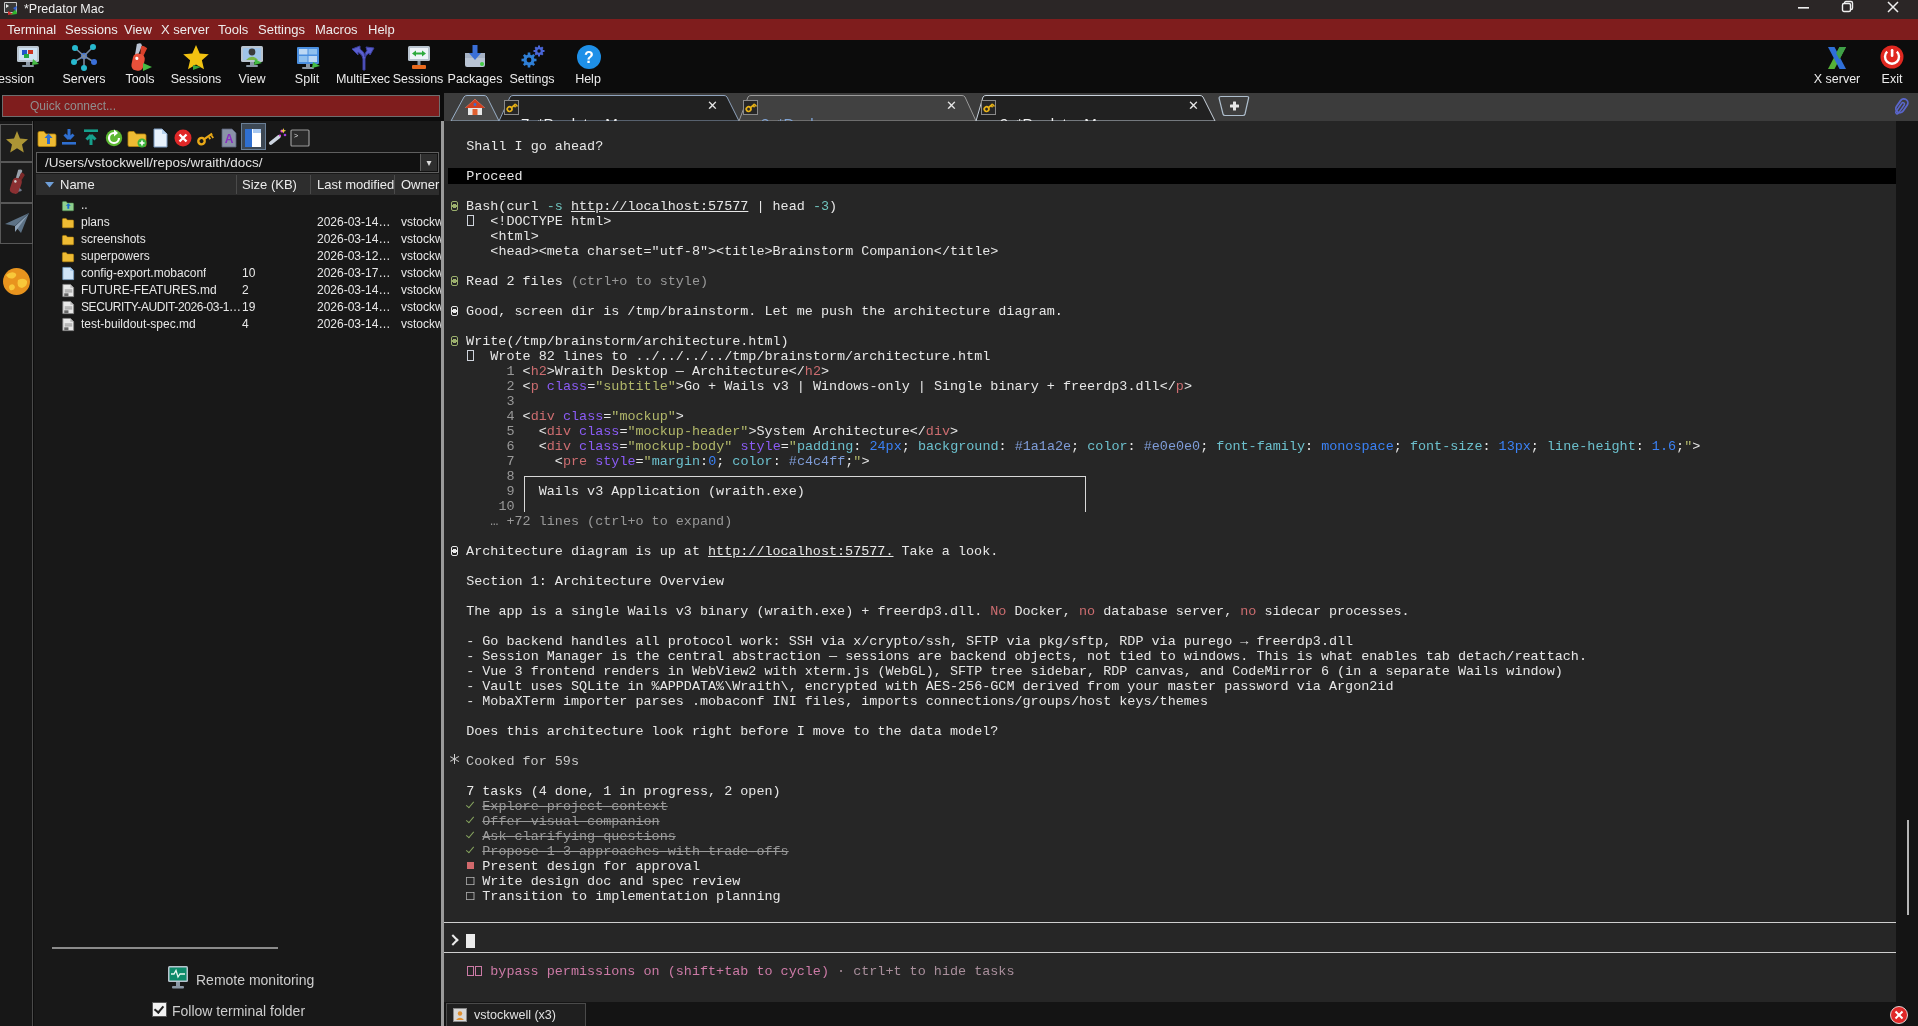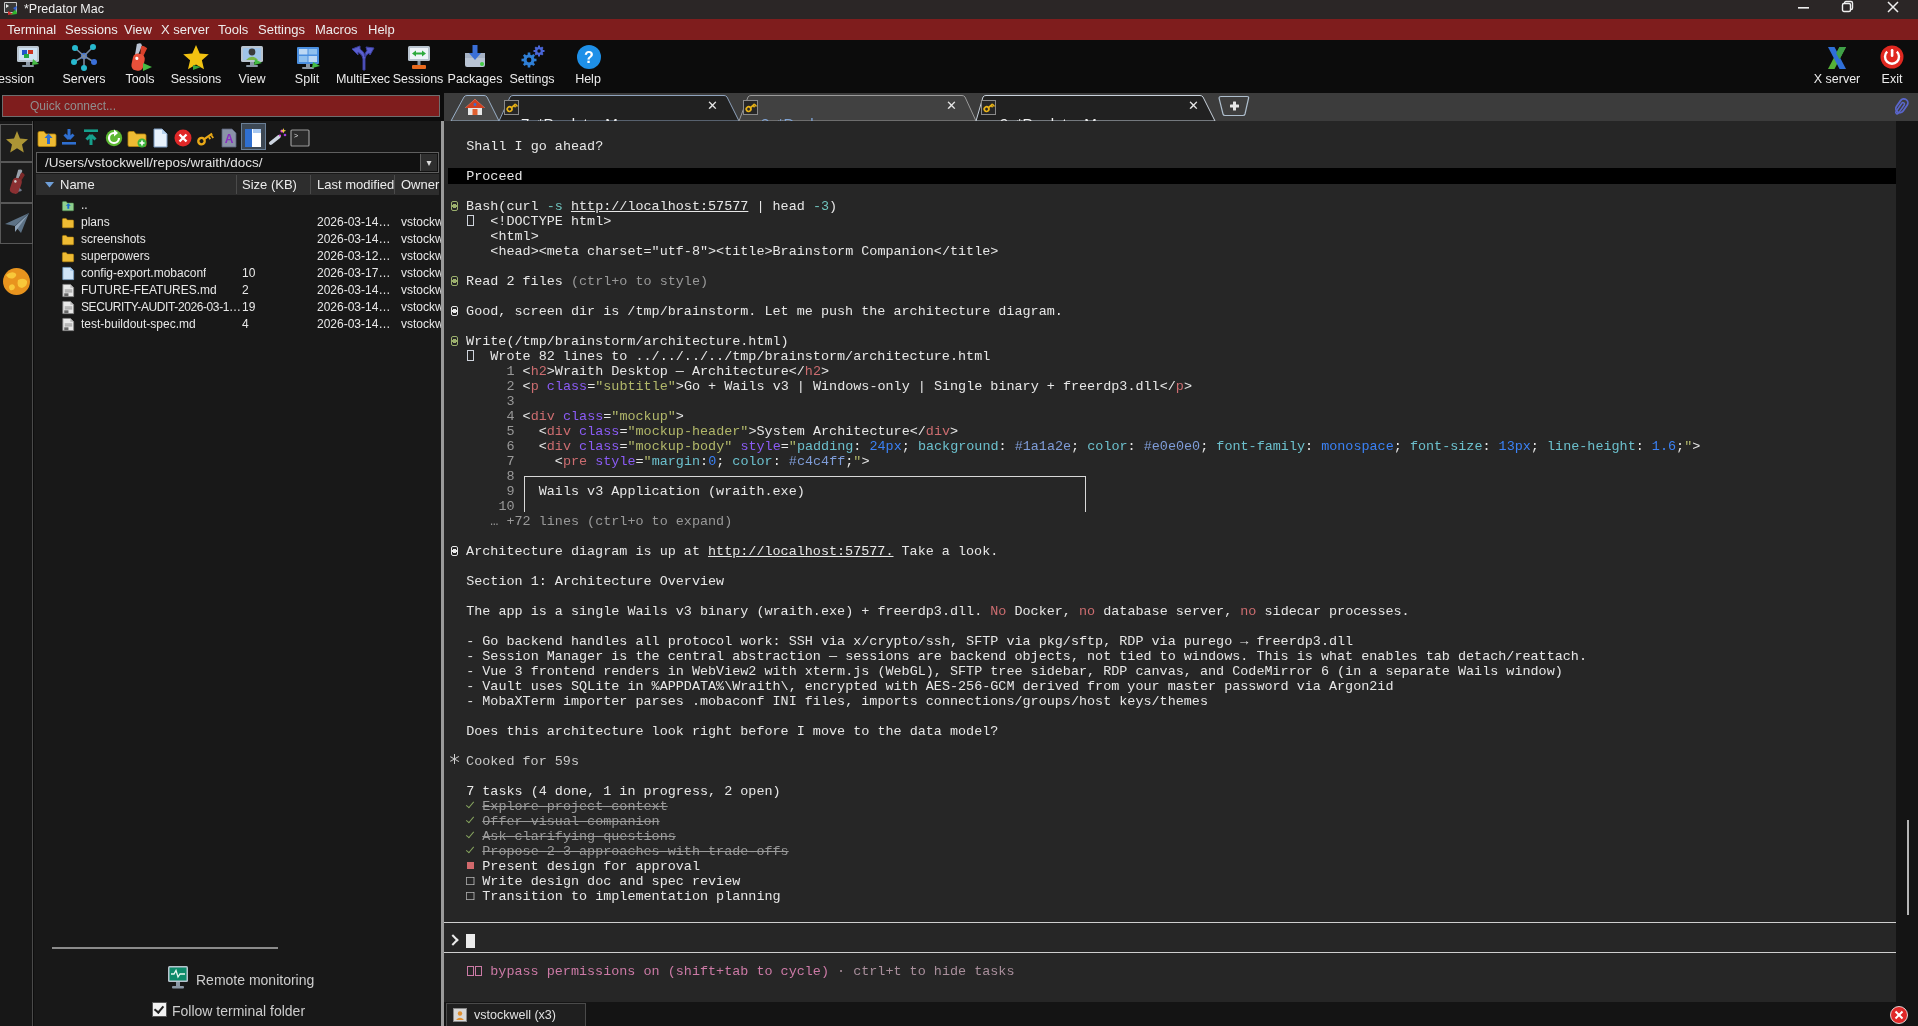--- a/index.html
+++ b/index.html
@@ -515,21 +515,21 @@
   - MobaXTerm importer parses .mobaconf INI files, imports connections/groups/host keys/themes
 
   Does this architecture look right before I move to the data model?
 
 <span id="star"><i></i></span> <span style="color:#c9c9c9">Cooked for 59s</span>
 
   7 tasks (4 done, 1 in progress, 2 open)
   <span class="chk"><i></i></span> <span class="st">Explore project context</span>
   <span class="chk"><i></i></span> <span class="st">Offer visual companion</span>
   <span class="chk"><i></i></span> <span class="st">Ask clarifying questions</span>
-  <span class="chk"><i></i></span> <span class="st">Propose 2-3 approaches with trade-offs</span>
+  <span class="chk"><i></i></span> <span class="st">Propose 1-3 approaches with trade-offs</span>
   <span style="display:inline-block;width:7px;height:7px;background:#d1696c;margin:0 0.53px;vertical-align:0.5px"></span> Present design for approval
   □ Write design doc and spec review
   □ Transition to implementation planning
 
 
 <span id="prompt-ch"></span> <span style="display:inline-block;width:9px;height:14px;background:#ececec;vertical-align:-2.5px"></span>
 
   <span class="pbox"></span><span class="pbox"></span> <span class="pink">bypass permissions on (shift+tab to cycle)</span> <span style="color:#a98f9c">· ctrl+t to hide tasks</span></div>
  <div class="abs" style="left:80px;top:354.5px;width:562px;height:36px;border:1px solid #d8d8d8;border-bottom:none"></div>
  <div class="abs" style="left:0px;top:801px;width:1452px;height:1px;background:#cfcfcf"></div>

